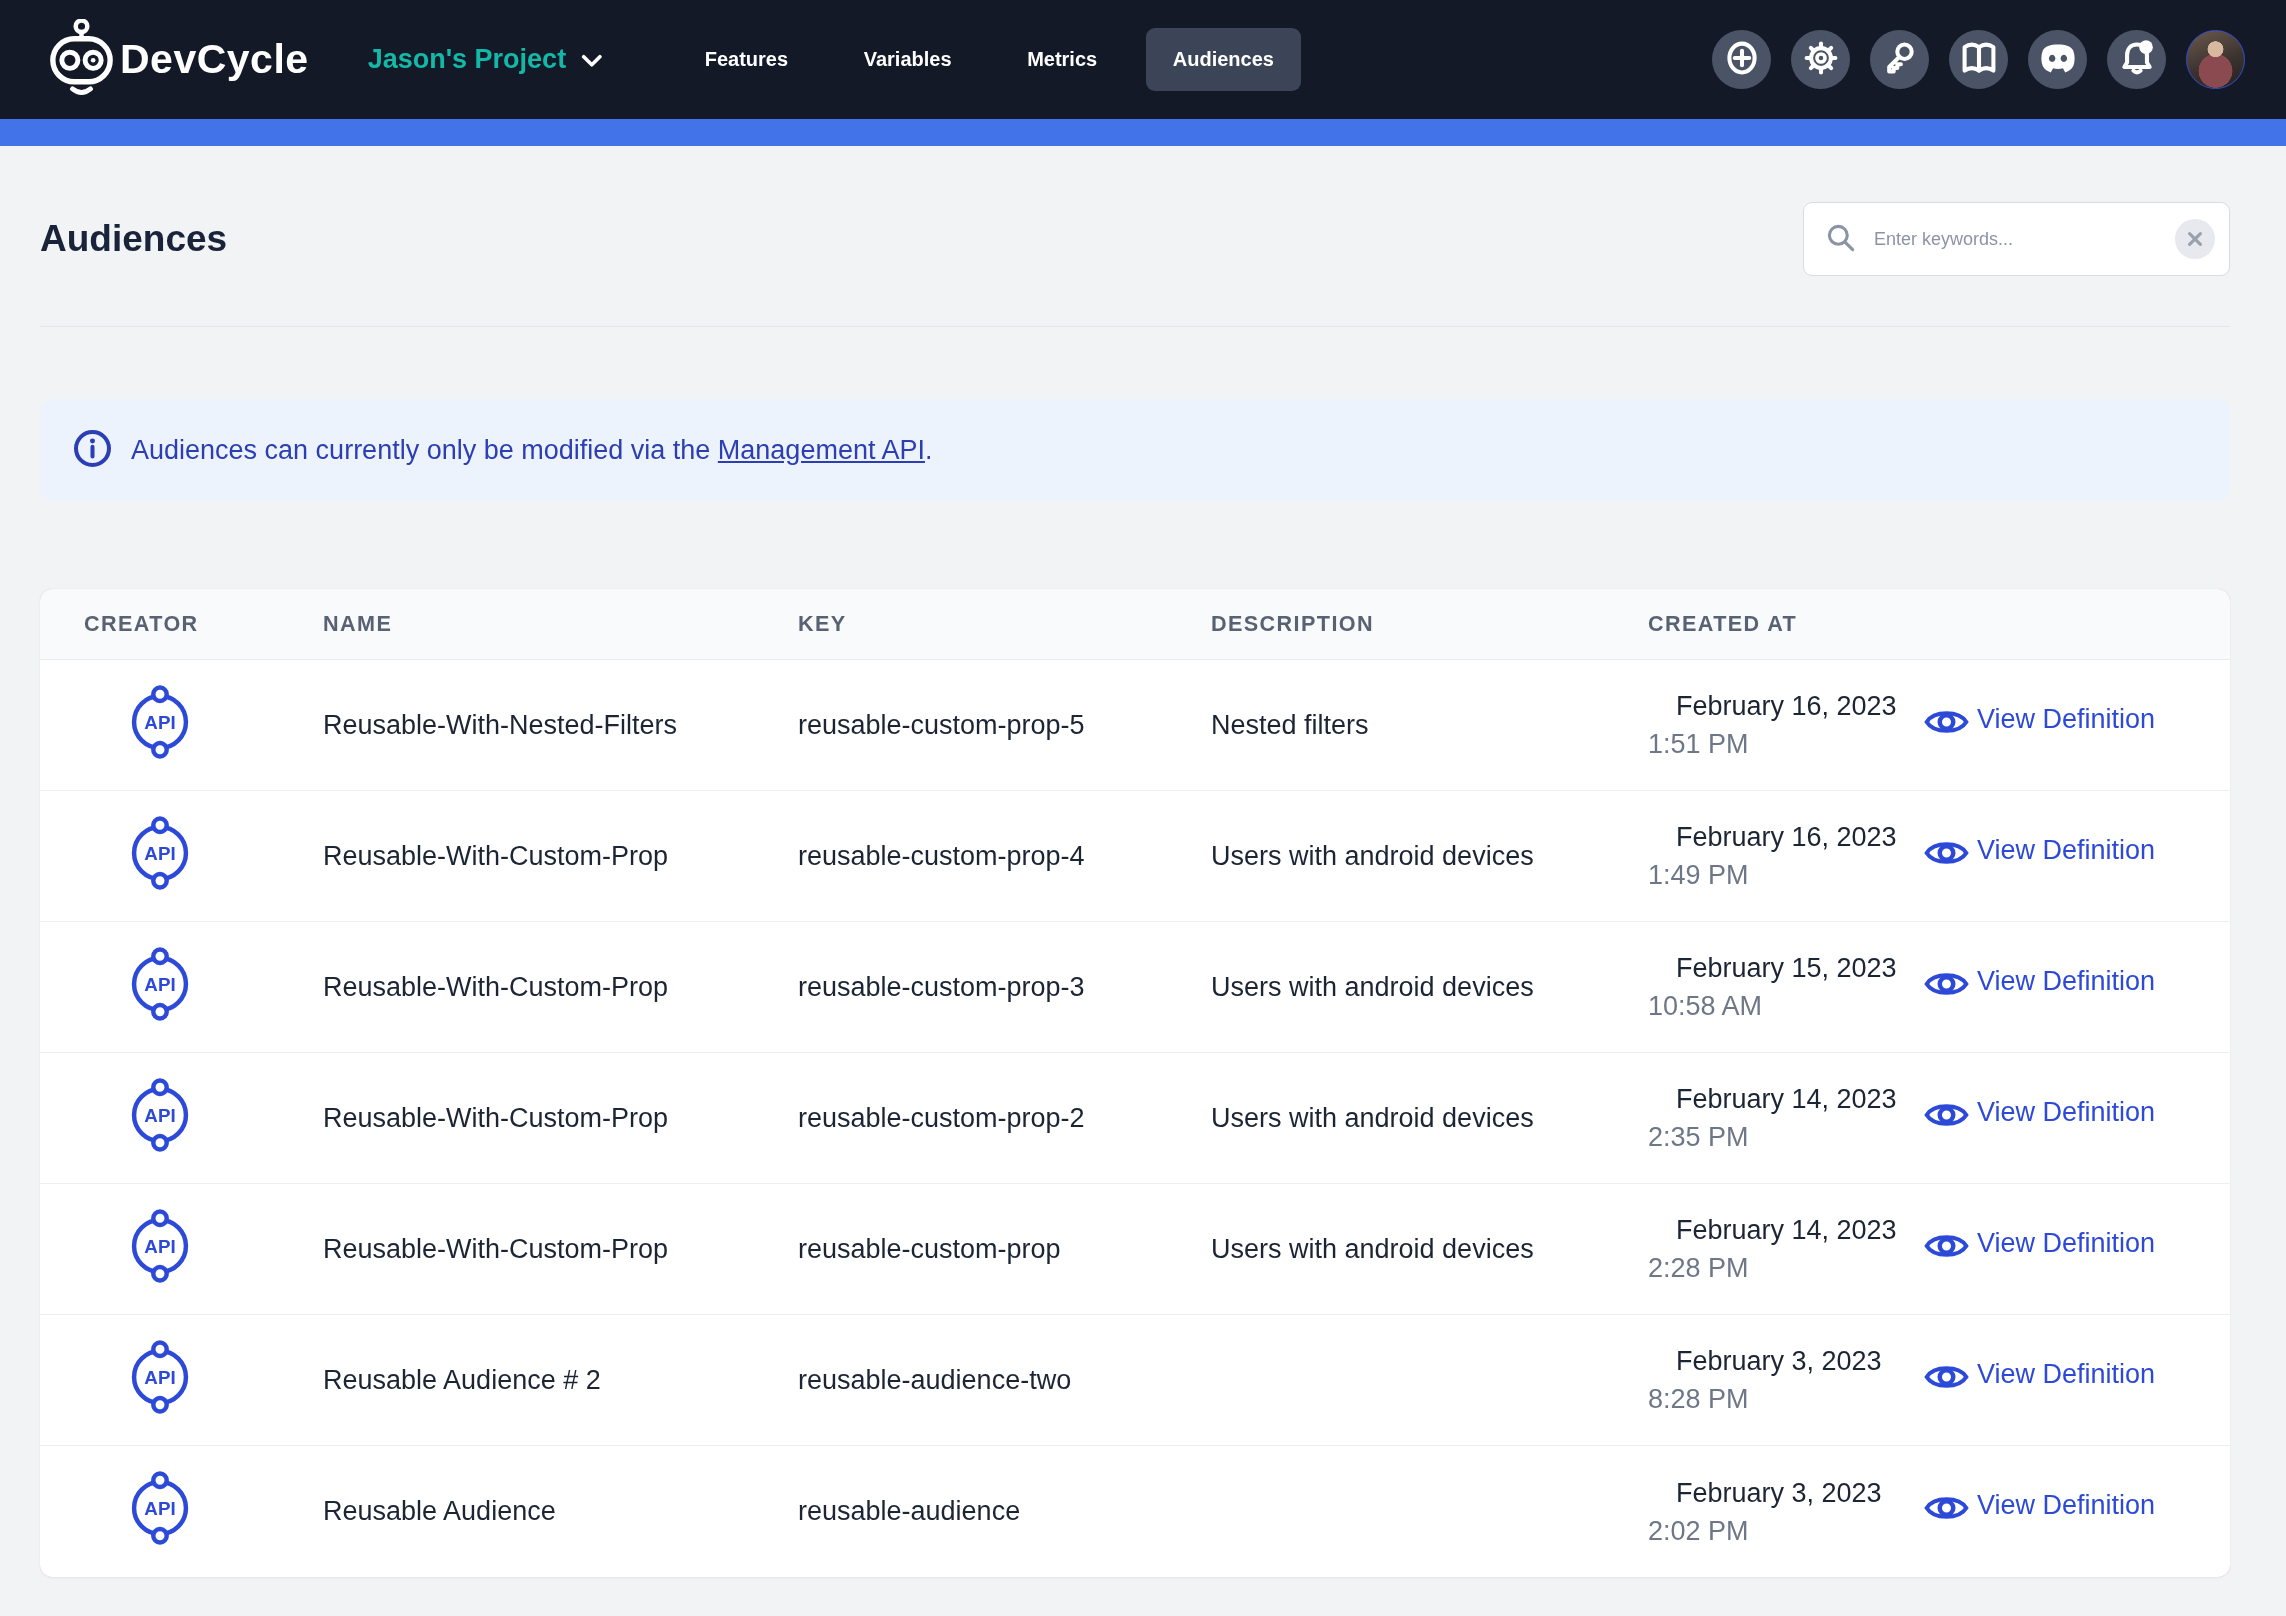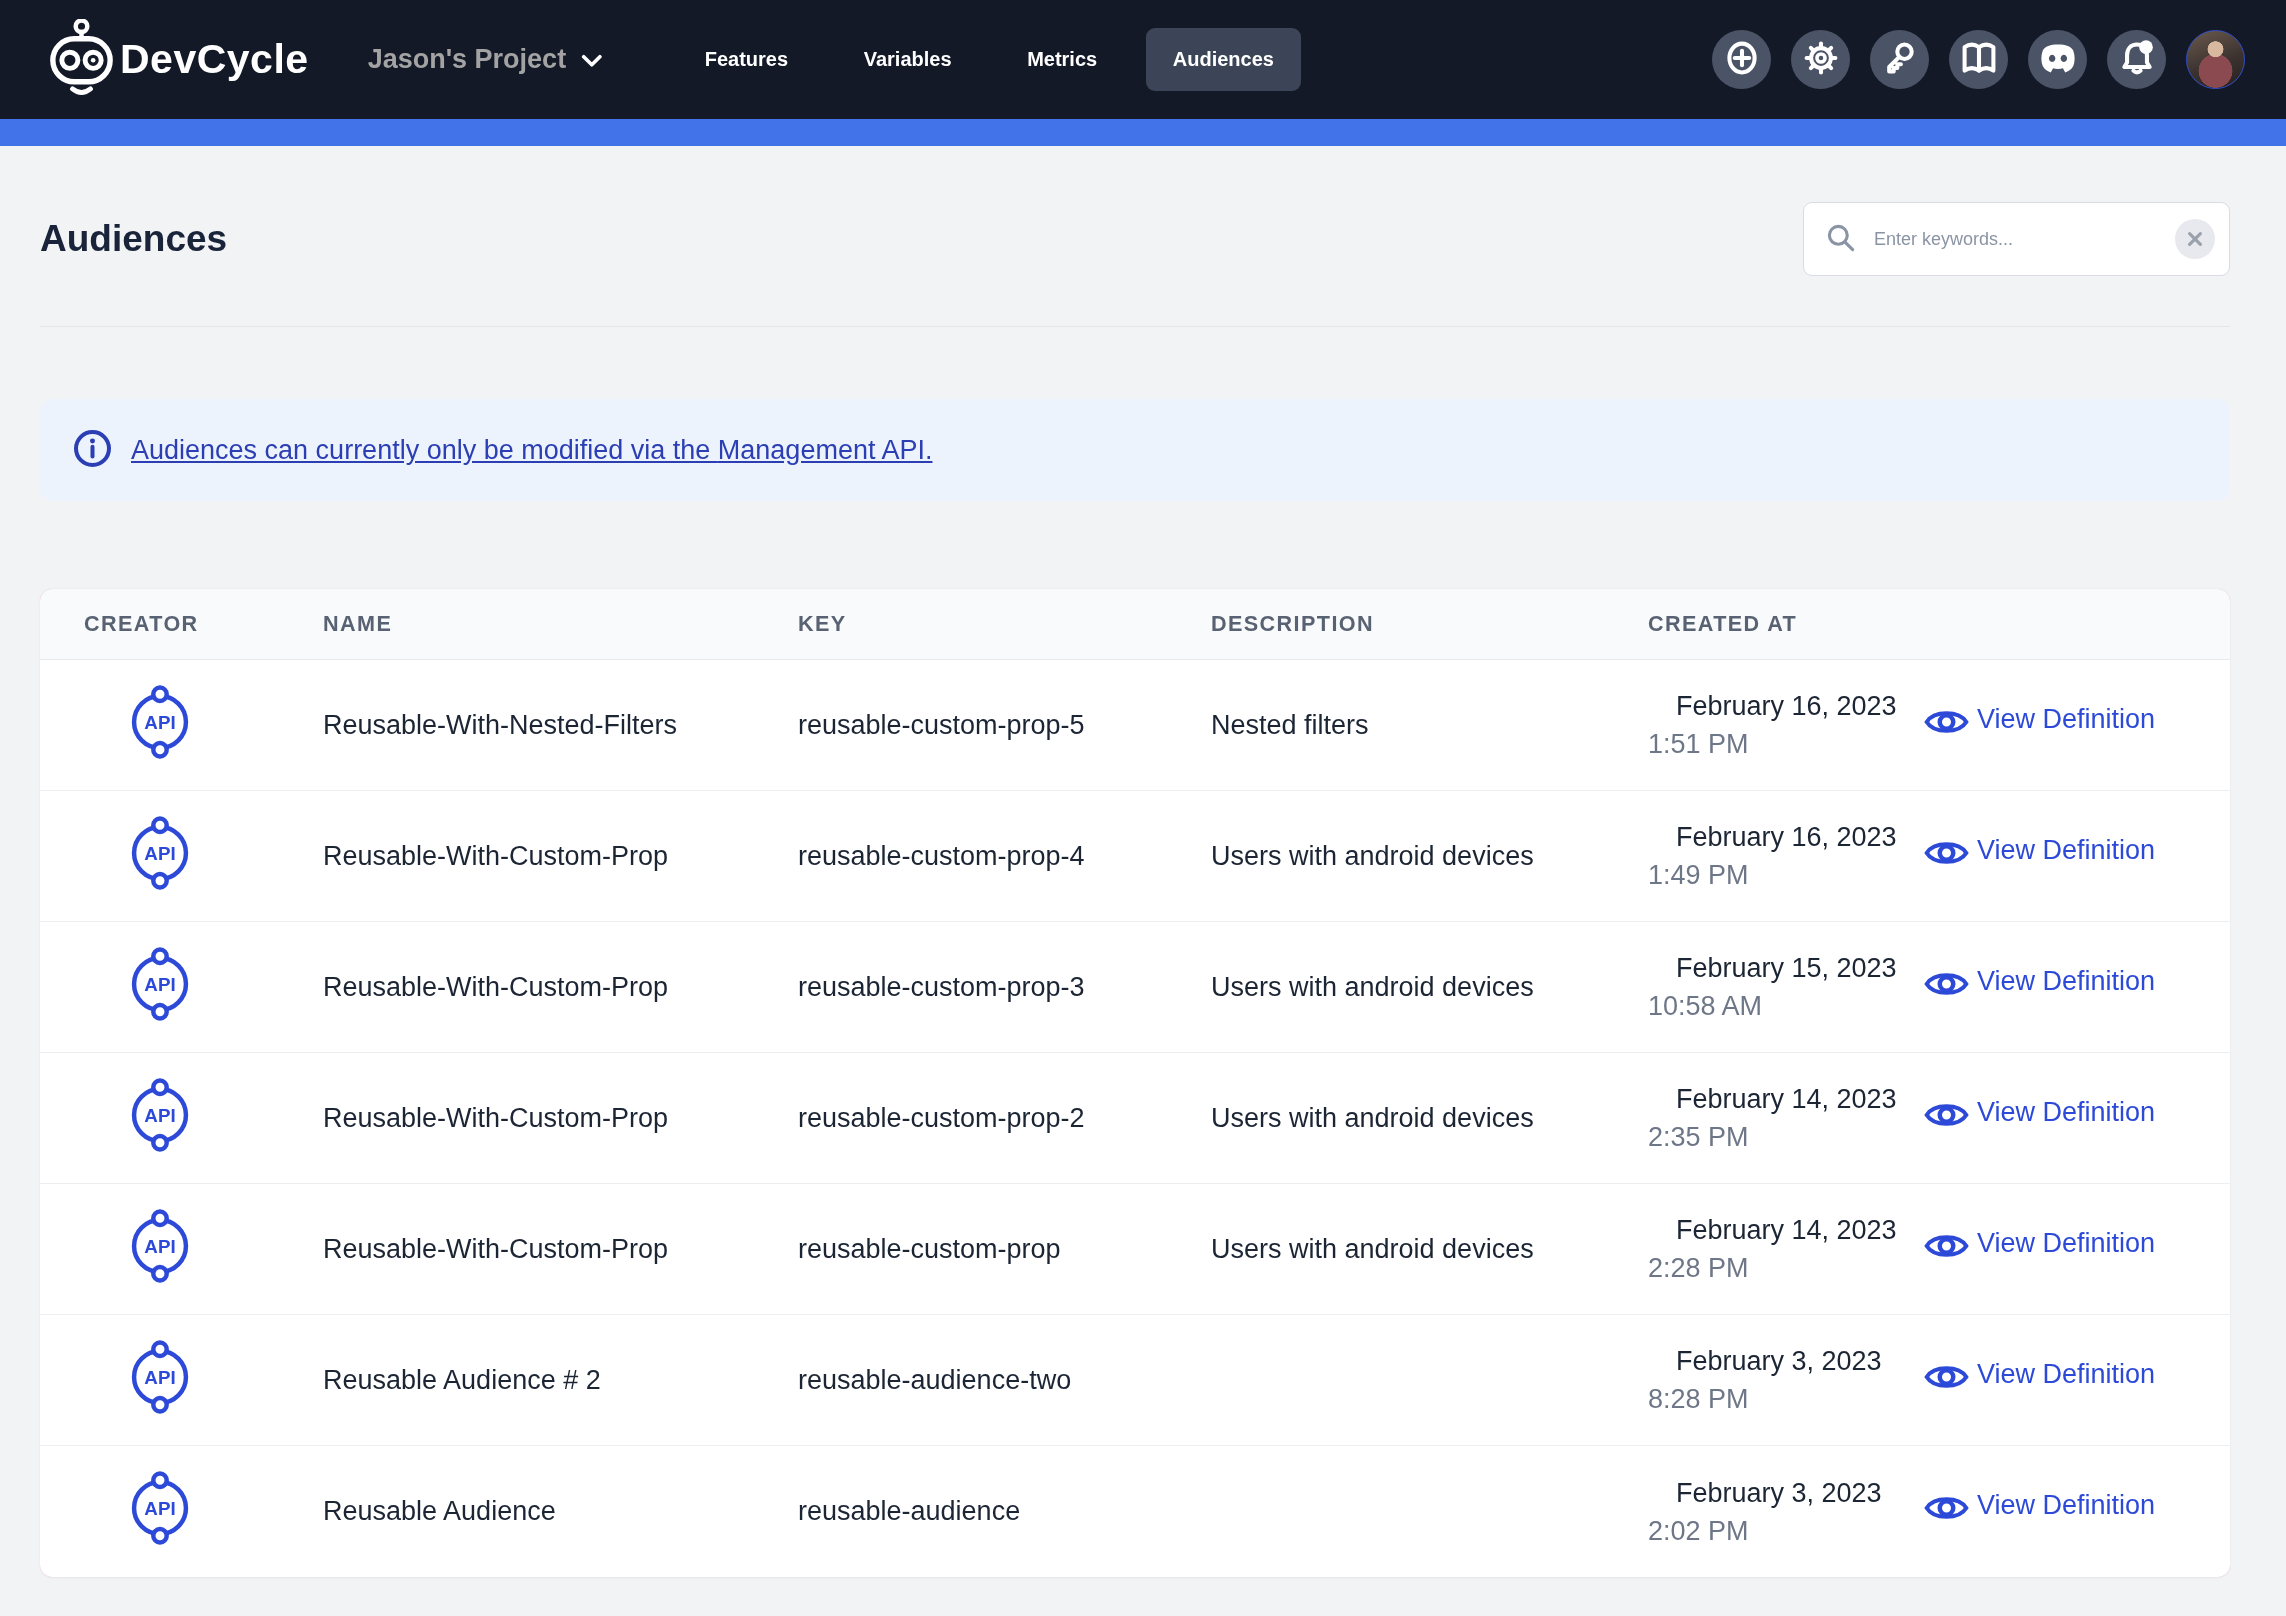--- a/index.html
+++ b/index.html
@@ -15,21 +15,21 @@
     height:119px; background:#141928;
     display:flex; align-items:center;
     padding:0 41px 0 43px;
   }
   .brand { display:flex; align-items:center; cursor:pointer; }
   .brand-word {
     color:#ffffff; font-size:41px; font-weight:bold; letter-spacing:0.5px;
   }
   .project-switch {
     display:flex; align-items:center; gap:14.4px;
-    margin-left:59px; color:#a3a3a3; font-size:27px; font-weight:600;
+    margin-left:59px; color:#14b8a6; font-size:27px; font-weight:600;
     cursor:pointer;
   }
   .nav-links { display:flex; align-items:center; margin-left:54px; }
   .nav-link {
     color:#ffffff; font-size:20px; font-weight:600;
     padding:20px 27px; border-radius:9px; cursor:pointer; margin-left:21.6px;
     white-space:nowrap;
   }
   .nav-link.active { background:#3c4557; }
   .nav-right { margin-left:auto; display:flex; align-items:center; gap:20px; }
@@ -68,21 +68,21 @@
     width:40px; height:40px; border-radius:50%; background:#e7e9ee;
     display:flex; align-items:center; justify-content:center;
     cursor:pointer; flex:0 0 auto;
   }
   .divider { border:none; border-top:1.8px solid #e4e6ea; margin-top:50px; }
 
   .banner {
     margin-top:72px; height:102px; background:#edf3fd; border-radius:12.6px;
     display:flex; align-items:center; padding-left:32px; gap:18px;
   }
-  .banner-text { font-size:27px; font-weight:500; color:#2b3eb3;text-decoration:underline; }
+  .banner-text { font-size:27px; font-weight:500; color:#2b3eb3; }
   .banner-text a { color:#2b3eb3; text-decoration:underline; cursor:pointer; }
 
   
   .table-card {
     margin-top:88px; background:#f9a8d4; border-radius:12.6px;
     box-shadow:0 0.9px 2.7px rgba(20,25,40,0.06);
     overflow:hidden;
   }
   .trow {
     display:grid;

